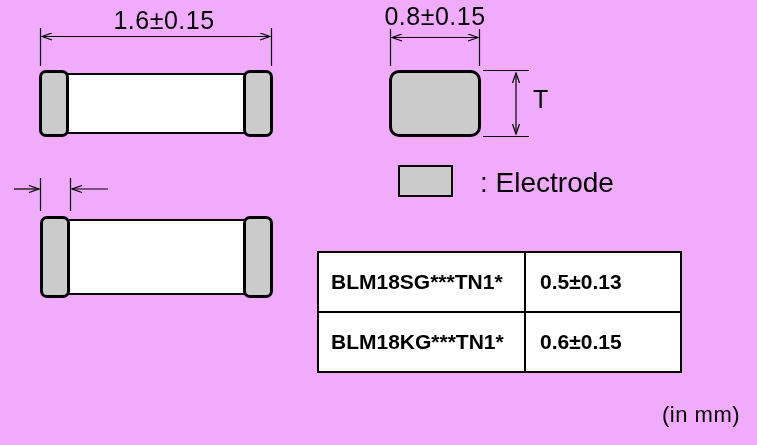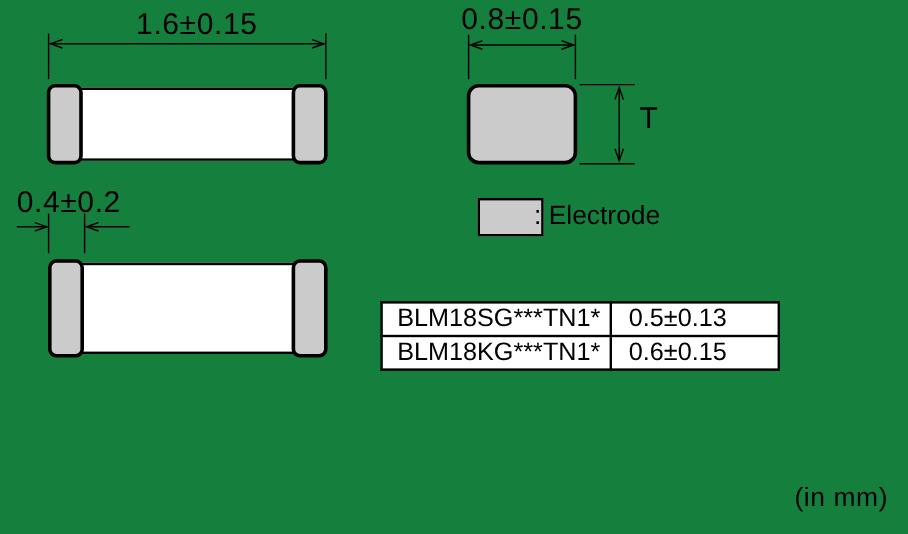--- a/index.html
+++ b/index.html
@@ -1,49 +1,49 @@
 <!DOCTYPE html>
 <html><head>
 <meta charset="utf-8">
 <style>
   html,body{margin:0;padding:0;background:#fff;}
   .canvas{
-    position:relative;width:757px;height:445px;background:#15803d;
+    position:relative;width:757px;height:445px;background:#f0abfc;
     font-family:"Liberation Sans",sans-serif;color:#000;overflow:hidden;
   }
   .body-rect{
     position:absolute;background:#ffffff;border:2px solid #000;
     box-sizing:border-box;z-index:1;
   }
   .electrode{
     position:absolute;background:#cbcbcb;border:3px solid #000;
     border-radius:7px;box-sizing:border-box;z-index:2;
   }
   .end-face{
     position:absolute;background:#cbcbcb;border:3px solid #000;
     border-radius:10px;box-sizing:border-box;z-index:2;
   }
   .legend-swatch{
     position:absolute;left:398px;top:165px;width:55px;height:32px;
     background:#cbcbcb;border:2px solid #000;box-sizing:border-box;
   }
   .legend-label{
-    position:absolute;left:445px;top:167px;font-size:22px;white-space:nowrap;
+    position:absolute;left:480px;top:167px;font-size:28px;white-space:nowrap;
   }
   .dim-label{
     position:absolute;font-size:25px;white-space:nowrap;letter-spacing:0.5px;z-index:6;
   }
   .dim-label.centered{transform:translateX(-50%);}
   #dims-svg{position:absolute;left:0;top:0;z-index:5;pointer-events:none;}
   .thickness-table{
     position:absolute;left:317px;top:251px;border-collapse:collapse;z-index:3;
   }
   .thickness-table td{
     border:2px solid #000;font-size:21px;height:26px;box-sizing:content-box;
-    padding:0;vertical-align:middle;background:#fff;
+    padding:16px;vertical-align:middle;background:#fff;font-weight:bold;
   }
   .thickness-table td.part{width:177px;padding-left:12px;}
   .thickness-table td.thick{width:124px;padding-left:14px;}
   .units-note{
     position:absolute;left:662px;top:402px;font-size:22px;letter-spacing:0.5px;
     white-space:nowrap;
   }
 </style>
 </head>
 <body>
@@ -59,21 +59,20 @@
   <div>
     <div class="body-rect" style="left:54px;top:219px;width:205px;height:76px;"></div>
     <div class="electrode" style="left: 40px; top: 216px; width: 30px; height: 82px; background: rgb(203, 203, 203);"></div>
     <div class="electrode" style="left: 243px; top: 216px; width: 30px; height: 82px; background: rgb(203, 203, 203);"></div>
   </div>
 
   <div class="end-face" style="left: 389px; top: 70px; width: 92px; height: 67px; background: rgb(203, 203, 203);"></div>
 
   <div class="dim-label centered" style="left:164px;top:6px;">1.6±0.15</div>
   <div class="dim-label centered" style="left:435px;top:2px;">0.8±0.15</div>
-  <div class="dim-label" style="left:14px;top:155px;">0.4±0.2</div>
   <div class="dim-label" style="left:533px;top:85px;">T</div>
 
   <svg id="dims-svg" width="757" height="445" viewBox="0 0 757 445">
     <defs>
       <marker id="arr" viewBox="0 0 12 8" markerWidth="12" markerHeight="8" refX="11" refY="4" orient="auto-start-reverse" markerUnits="userSpaceOnUse">
         <path d="M1,0.5 L11,4 L1,7.5" fill="none" stroke="#000" stroke-width="1.2"></path>
       </marker>
     </defs>
     <g stroke="#000" stroke-width="1.2">
 

